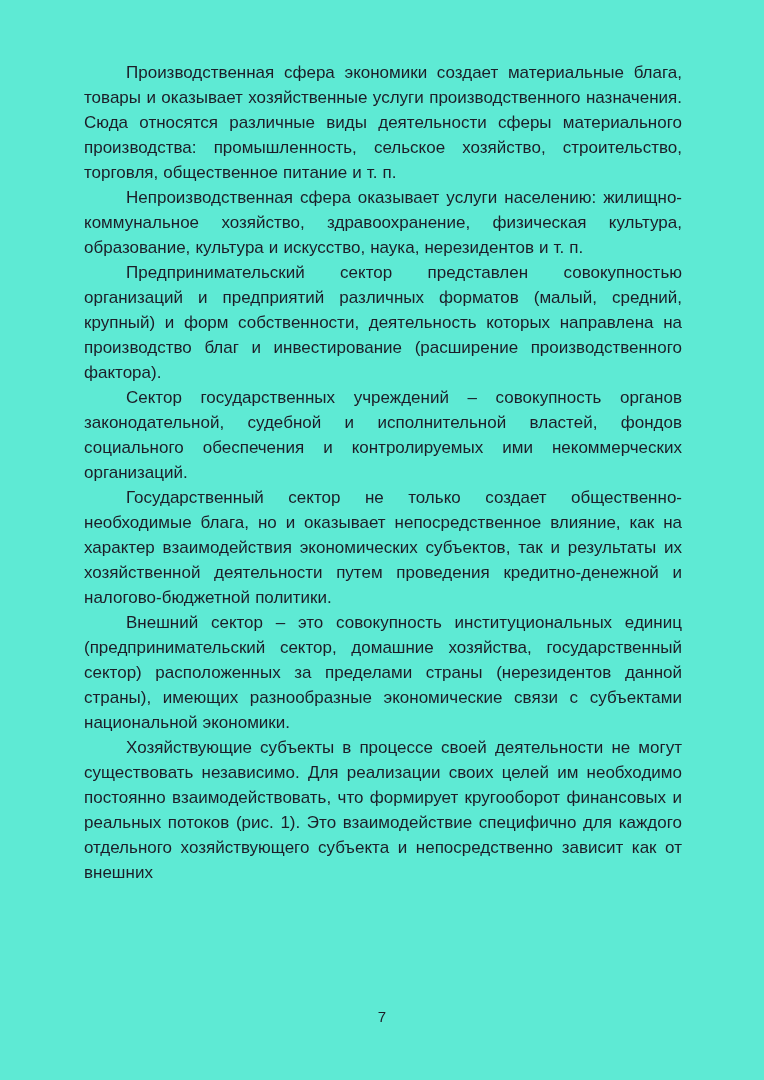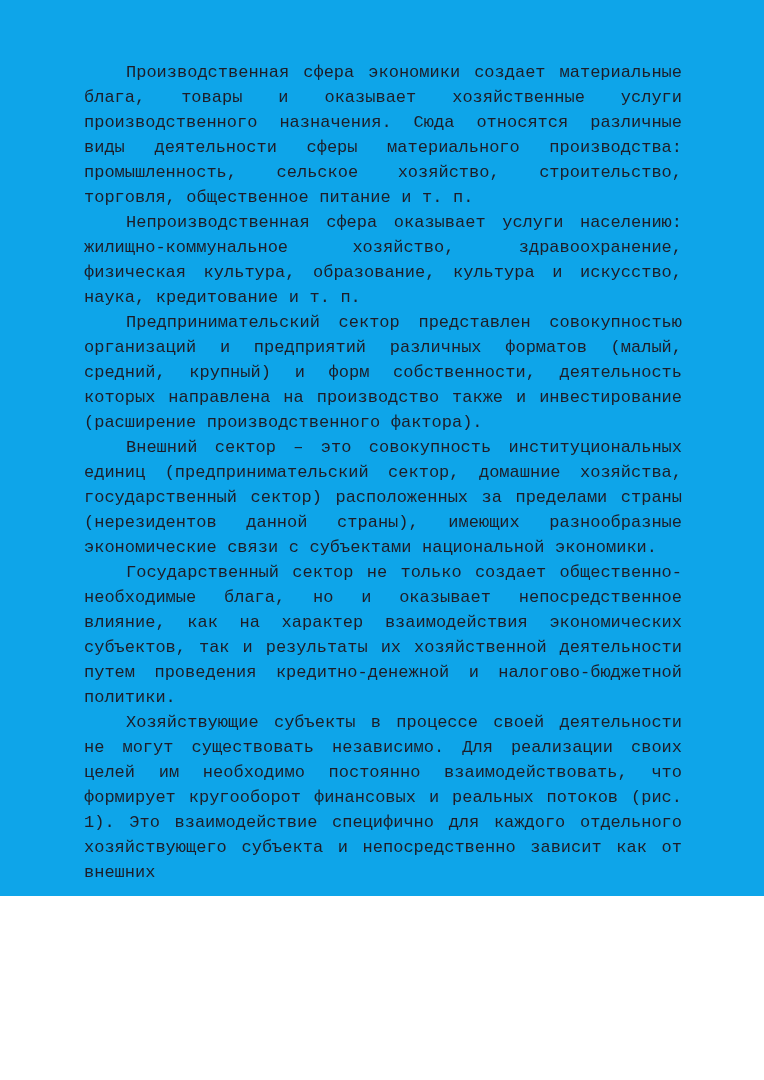--- a/index.html
+++ b/index.html
@@ -3,23 +3,23 @@
 <meta charset="utf-8">
 <style>
   html, body {
     margin: 0;
     padding: 0;
     background: #ffffff;
   }
   .page {
     position: relative;
     width: 764px;
-    height: 896px;
-    background: #0ea5e9;
-    font-family: Liberation Mono, monospace;
+    height: 1080px;
+    background: #5eead4;
+    font-family: Liberation Sans, sans-serif;
     color: #1d1d28;
     box-sizing: border-box;
     overflow: hidden;
   }
   .text-block {
     position: absolute;
     left: 84px;
     top: 60px;
     width: 598px;
     font-size: 17px;
@@ -43,20 +43,21 @@
     font-size: 15px;
     color: #1d1d28;
   }
 </style>
 </head>
 <body>
 
 <div class="page">
   <div class="text-block">
     <p>Производственная сфера экономики создает материальные блага, товары и оказывает хозяйственные услуги производственного назначения. Сюда относятся различные виды деятельности сферы материального производства: промышленность, сельское хозяйство, строительство, торговля, общественное питание и т. п.</p>
-    <p>Непроизводственная сфера оказывает услуги населению: жилищно-коммунальное хозяйство, здравоохранение, физическая культура, образование, культура и искусство, наука, кредитование и т. п.</p>
-    <p>Предпринимательский сектор представлен совокупностью организаций и предприятий различных форматов (малый, средний, крупный) и форм собственности, деятельность которых направлена на производство также и инвестирование (расширение производственного фактора).</p>
+    <p>Непроизводственная сфера оказывает услуги населению: жилищно-коммунальное хозяйство, здравоохранение, физическая культура, образование, культура и искусство, наука, нерезидентов и т. п.</p>
+    <p>Предпринимательский сектор представлен совокупностью организаций и предприятий различных форматов (малый, средний, крупный) и форм собственности, деятельность которых направлена на производство благ и инвестирование (расширение производственного фактора).</p>
+    <p>Сектор государственных учреждений – совокупность органов законодательной, судебной и исполнительной властей, фондов социального обеспечения и контролируемых ими некоммерческих организаций.</p>
+    <p>Государственный сектор не только создает общественно-необходимые блага, но и оказывает непосредственное влияние, как на характер взаимодействия экономических субъектов, так и результаты их хозяйственной деятельности путем проведения кредитно-денежной и налогово-бюджетной политики.</p>
     <p>Внешний сектор – это совокупность институциональных единиц (предпринимательский сектор, домашние хозяйства, государственный сектор) расположенных за пределами страны (нерезидентов данной страны), имеющих разнообразные экономические связи с субъектами национальной экономики.</p>
-    <p>Государственный сектор не только создает общественно-необходимые блага, но и оказывает непосредственное влияние, как на характер взаимодействия экономических субъектов, так и результаты их хозяйственной деятельности путем проведения кредитно-денежной и налогово-бюджетной политики.</p>
     <p>Хозяйствующие субъекты в процессе своей деятельности не могут существовать независимо. Для реализации своих целей им необходимо постоянно взаимодействовать, что формирует кругооборот финансовых и реальных потоков (рис. 1). Это взаимодействие специфично для каждого отдельного хозяйствующего субъекта и непосредственно зависит как от внешних</p>
   </div>
   <div class="page-number">7</div>
 </div>
 
 </body></html>

